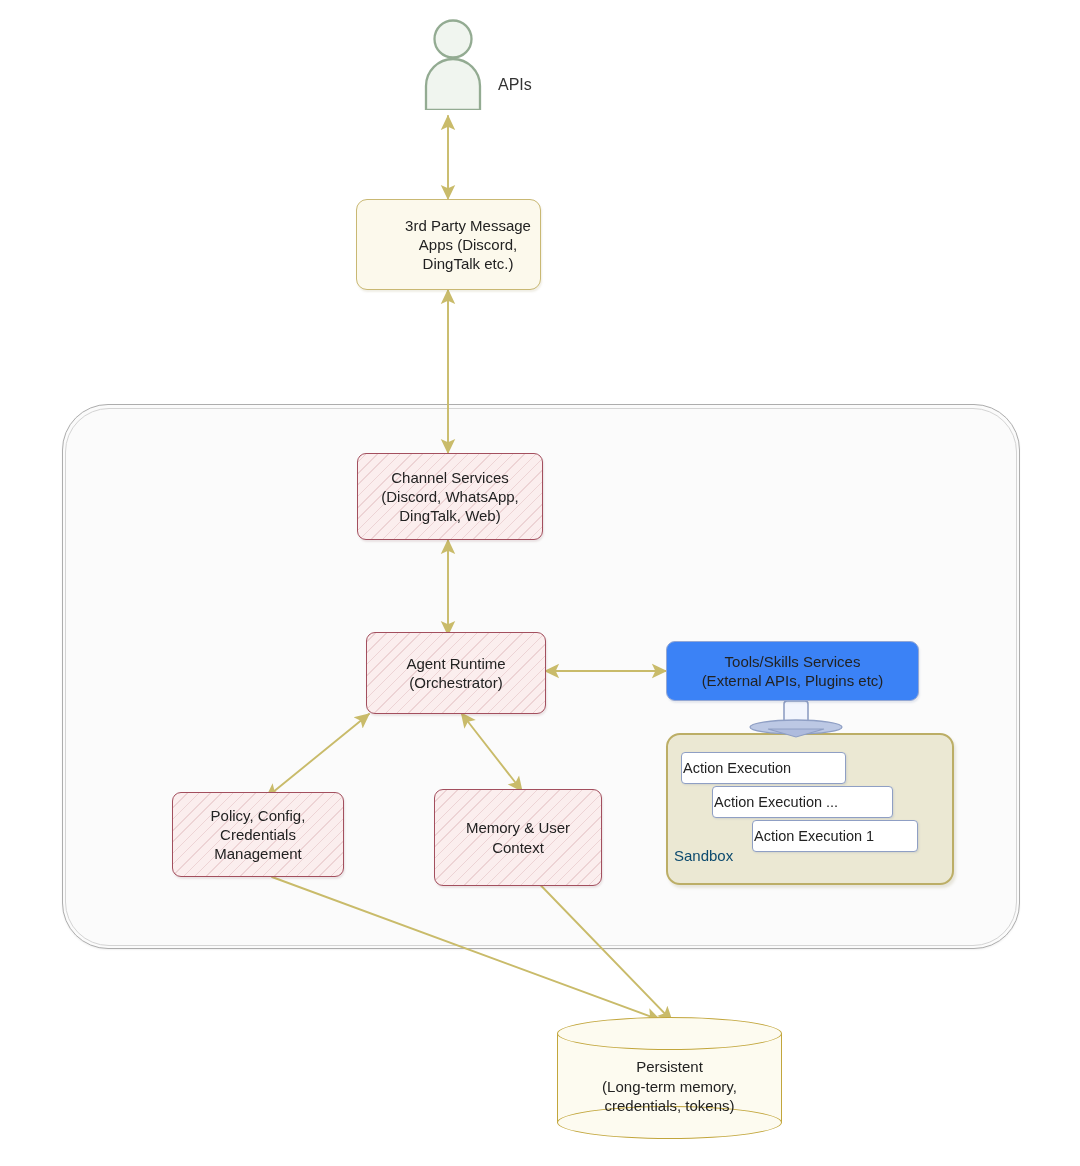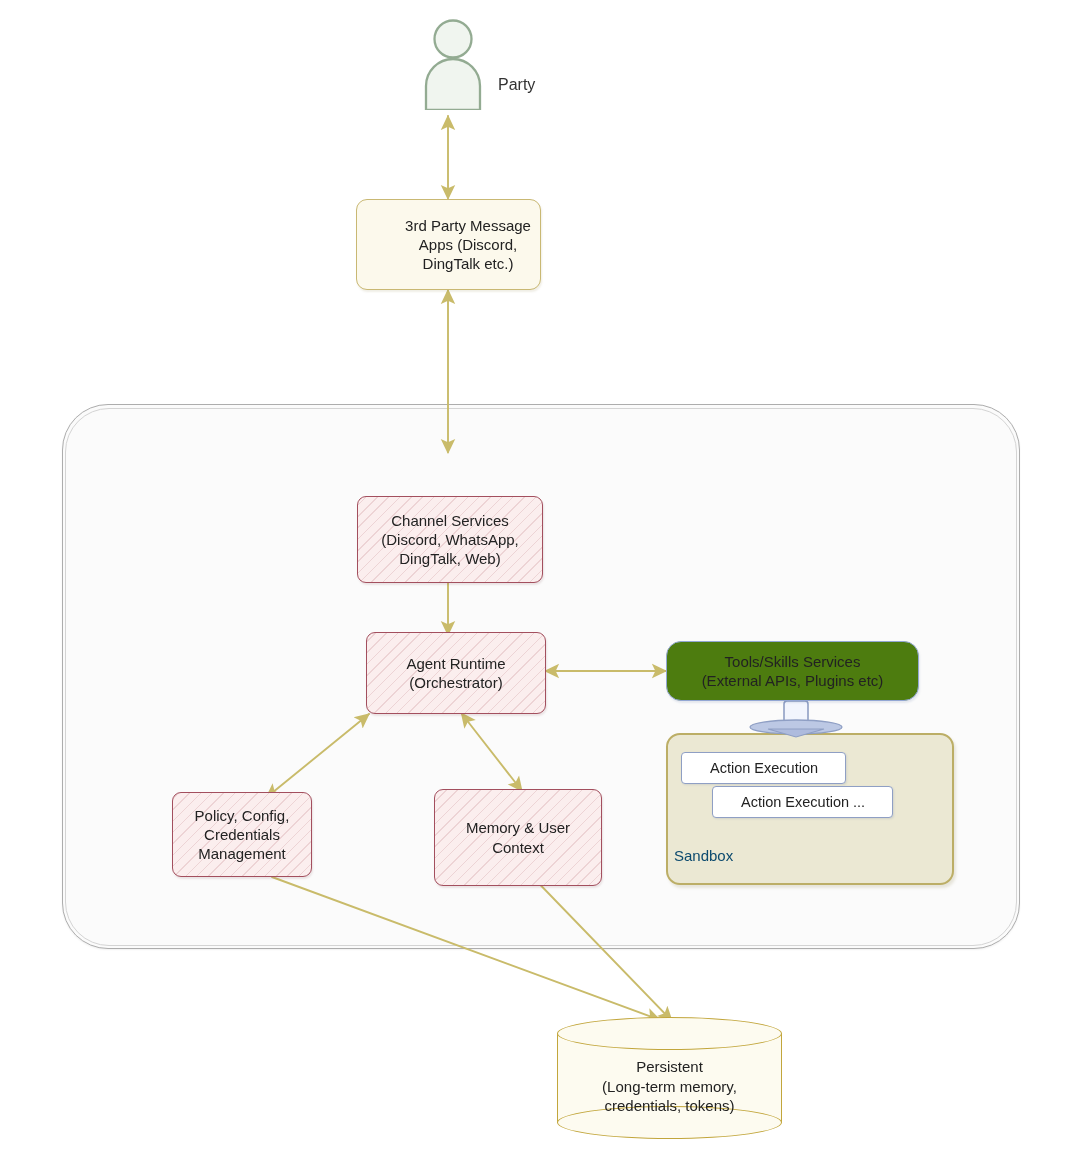--- a/index.html
+++ b/index.html
@@ -79,23 +79,23 @@
   .box-cream {
     background: #fcf9ec;
     border: 1.7px solid #c9b873;
     border-radius: 11px;
     font-size: 15px;
     box-shadow: 1px 2px 2px rgba(150,135,80,0.14);
   }
 
   
   .box-blue {
-    background: #4d7c0f;
+    background: #3b82f6;
     border: 1.7px solid #93a7d4;
-    border-radius: 15px;
+    border-radius: 9px;
     font-size: 15px;
     box-shadow: 1px 2px 2px rgba(90,110,160,0.14);
   }
 
   
   #sandbox-group {
     position: absolute;
     left: 666px;
     top: 733px;
     width: 288px;
@@ -120,21 +120,21 @@
     background: #ffffff;
     border: 1.6px solid #8f9fc4;
     border-radius: 4px;
     font-size: 14.5px;
     display: flex;
     align-items: center;
     z-index: 10;
     color: #222;
     box-shadow: 1px 1px 2px rgba(90,110,160,0.16);
   }
-  .action-box .txt { padding-left: 28px; text-align: left; }
+  .action-box .txt { padding-left: 1px; text-align: left; }
 
   
   #persistent-store {
     position: absolute;
     left: 557px;
     top: 1017px;
     width: 225px;
     height: 122px;
     z-index: 10;
   }
@@ -235,31 +235,31 @@
       <line x1="272" y1="877" x2="660" y2="1020" marker-end="url(#ah)"></line>
 
       <line x1="524" y1="868" x2="672" y2="1021" marker-end="url(#ah)"></line>
     </g>
   </svg>
 
   <svg id="user-icon" viewBox="0 0 62 92" xmlns="http://www.w3.org/2000/svg">
     <circle cx="31" cy="21" r="18.5" fill="#f0f5ef" stroke="#93ab92" stroke-width="2.3"></circle>
     <path d="M4,92 L4,68 A27,27 0 0,1 58,68 L58,92 Z" fill="#f0f5ef" stroke="#93ab92" stroke-width="2.3"></path>
   </svg>
-  <div id="user-label">Party</div>
+  <div id="user-label">APIs</div>
 
   <div class="node box-cream" style="left:356px; top:199px; width:185px; height:91px;padding-left:39px;">
     <div class="txt">
       <div>3rd Party Message</div>
       <div>Apps (Discord,</div>
       <div>DingTalk etc.)</div>
     </div>
   </div>
 
-  <div class="node box-rose" style="left:357px; top:453px; width:186px; height:87px;margin-top:43px;">
+  <div class="node box-rose" style="left:357px; top:453px; width:186px; height:87px;">
     <div class="txt">
       <div>Channel Services</div>
       <div>(Discord, WhatsApp,</div>
       <div>DingTalk, Web)</div>
     </div>
   </div>
 
   <div class="node box-rose" style="left:366px; top:632px; width:180px; height:82px;">
     <div class="txt">
       <div>Agent Runtime</div>
@@ -281,24 +281,27 @@
   </svg>
 
   <div id="sandbox-group"></div>
 
   <div class="action-box" style="left:681px; top:752px; width:165px; height:32px; z-index:11;">
     <div class="txt">Action Execution</div>
   </div>
   <div class="action-box" style="left:712px; top:786px; width:181px; height:32px; z-index:12;">
     <div class="txt">Action Execution ...</div>
   </div>
+  <div class="action-box" style="left:752px; top:820px; width:166px; height:32px; z-index:13;">
+    <div class="txt">Action Execution 1</div>
+  </div>
 
   <div id="sandbox-label">Sandbox</div>
 
-  <div class="node box-rose" style="left:172px; top:792px; width:140px; height:85px;">
+  <div class="node box-rose" style="left:172px; top:792px; width:172px; height:85px;">
     <div class="txt">
       <div>Policy, Config,</div>
       <div>Credentials</div>
       <div>Management</div>
     </div>
   </div>
 
   <div class="node box-rose" style="left:434px; top:789px; width:168px; height:97px;">
     <div class="txt">
       <div>Memory &amp; User</div>

